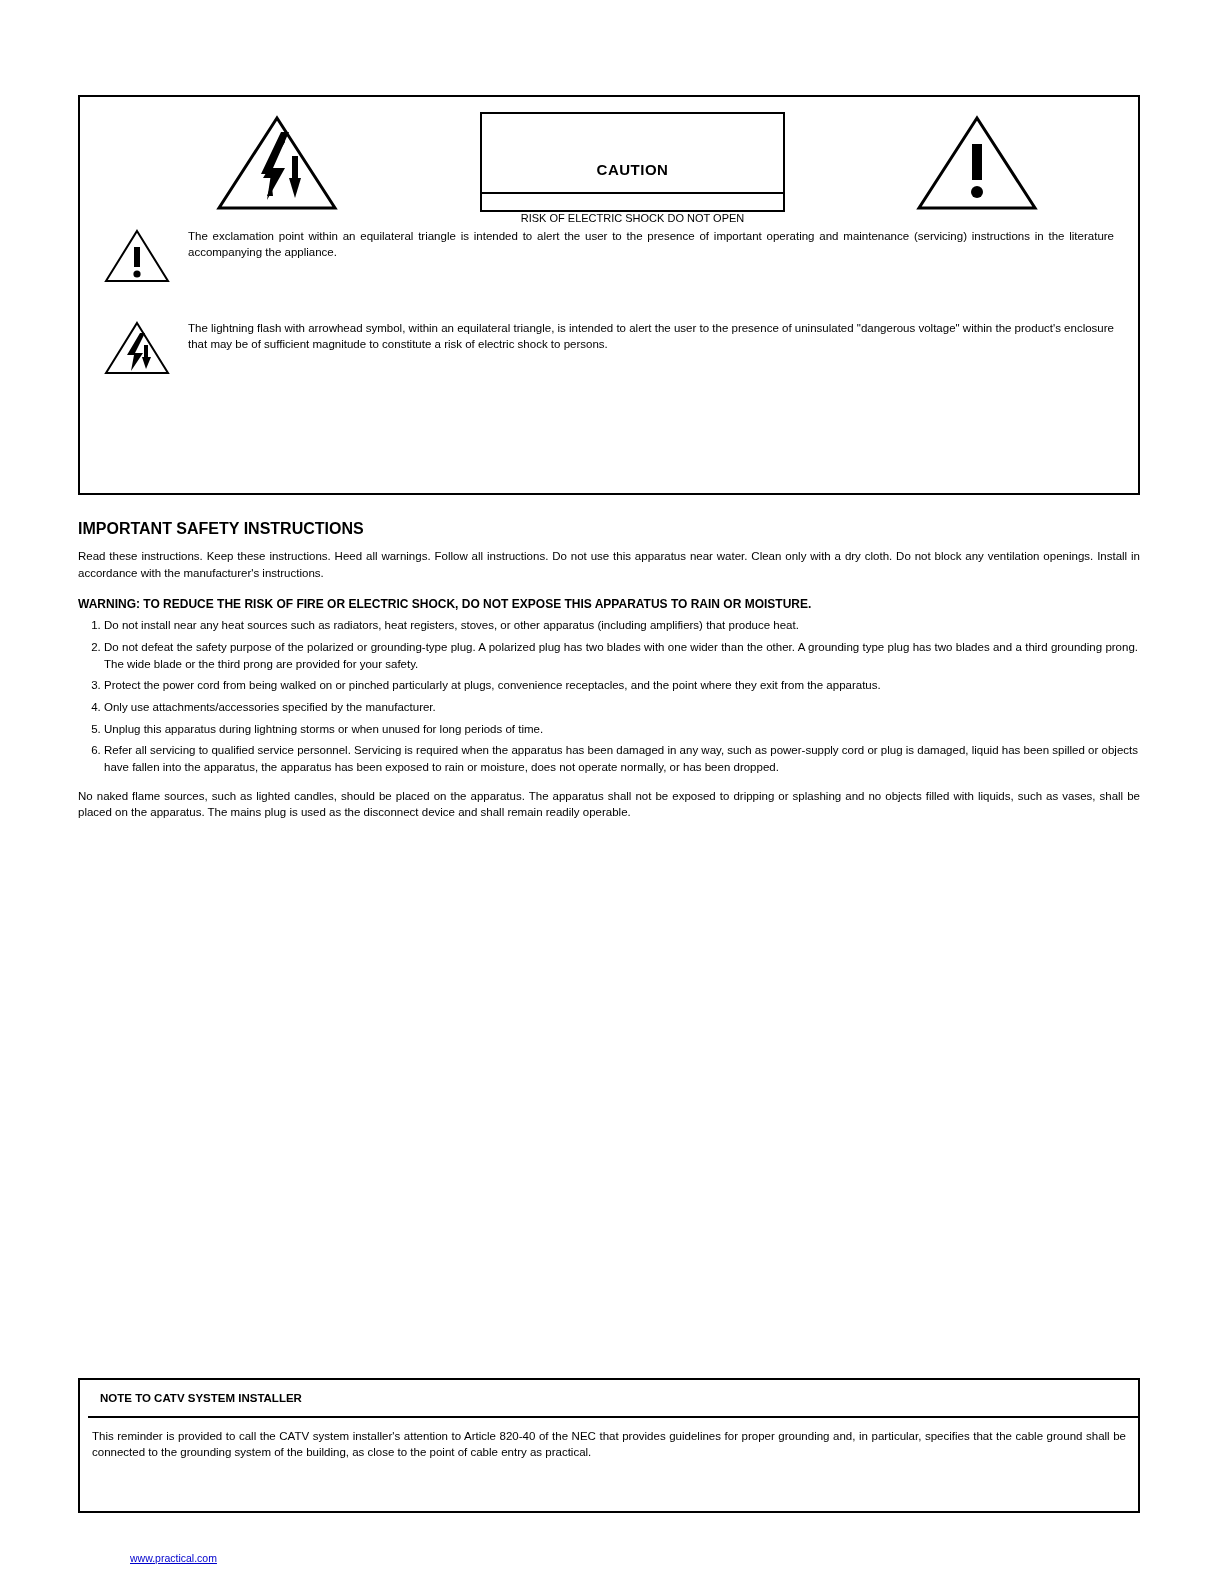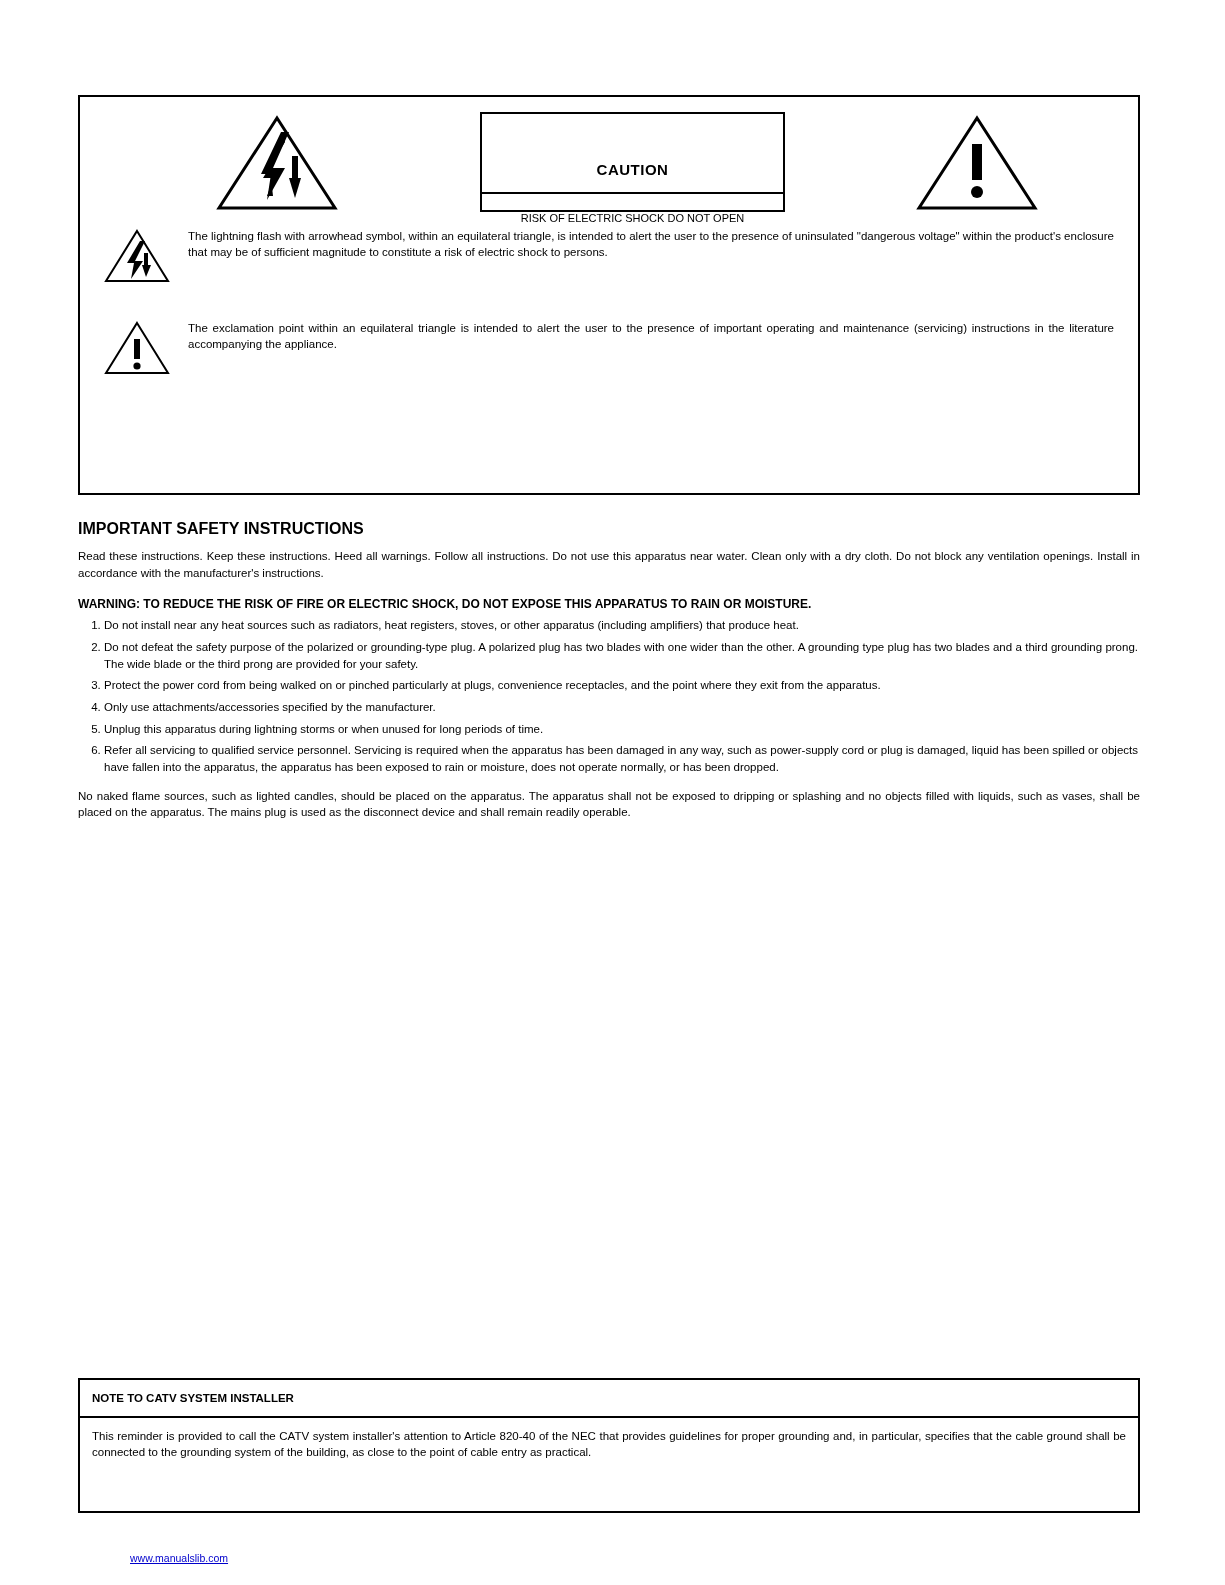--- a/index.html
+++ b/index.html
@@ -149,20 +149,21 @@
   }
   .notice-head {
     height: 38px;
     border-bottom: 2px solid #000000;
     display: flex;
     align-items: center;
     padding: 0 12px;
     font-size: 11.5px;
     font-weight: bold;
     box-sizing: border-box;
+    margin-left: 8px;
   }
   .notice-body {
     padding: 10px 12px;
     font-size: 11.5px;
     line-height: 1.4;
     text-align: justify;
   }
 
   
   .footer-link {
@@ -204,37 +205,37 @@
         <rect x="57" y="32" width="10" height="36" fill="#000000"></rect>
         <circle cx="62" cy="80" r="6" fill="#000000"></circle>
       </svg>
     </span>
   </div>
 
   <div class="panel-note">
     <span class="note-icon">
       <svg viewBox="0 0 70 58" width="70" height="58">
         <polygon points="35,4 66,54 4,54" fill="#ffffff" stroke="#000000" stroke-width="2"></polygon>
-        <path d="M38,14 L43,14 L33,34 L41,34 L29,52 L32,36 L25,36 Z" fill="#000000"></path>
-        <polygon points="40,38 49,38 44,50" fill="#000000"></polygon>
-        <rect x="42" y="26" width="4" height="14" fill="#000000"></rect>
-      </svg>
-    </span>
-    <div class="note-text">The lightning flash with arrowhead symbol, within an equilateral triangle, is intended to alert the user to the presence of uninsulated "dangerous voltage" within the product's enclosure that may be of sufficient magnitude to constitute a risk of electric shock to persons.</div>
+        <rect x="32" y="20" width="6" height="20" fill="#000000"></rect>
+        <circle cx="35" cy="47" r="3.6" fill="#000000"></circle>
+      </svg>
+    </span>
+    <div class="note-text">The exclamation point within an equilateral triangle is intended to alert the user to the presence of important operating and maintenance (servicing) instructions in the literature accompanying the appliance.</div>
   </div>
 
   <div class="panel-note">
     <span class="note-icon">
       <svg viewBox="0 0 70 58" width="70" height="58">
         <polygon points="35,4 66,54 4,54" fill="#ffffff" stroke="#000000" stroke-width="2"></polygon>
-        <rect x="32" y="20" width="6" height="20" fill="#000000"></rect>
-        <circle cx="35" cy="47" r="3.6" fill="#000000"></circle>
-      </svg>
-    </span>
-    <div class="note-text">The exclamation point within an equilateral triangle is intended to alert the user to the presence of important operating and maintenance (servicing) instructions in the literature accompanying the appliance.</div>
+        <path d="M38,14 L43,14 L33,34 L41,34 L29,52 L32,36 L25,36 Z" fill="#000000"></path>
+        <polygon points="40,38 49,38 44,50" fill="#000000"></polygon>
+        <rect x="42" y="26" width="4" height="14" fill="#000000"></rect>
+      </svg>
+    </span>
+    <div class="note-text">The lightning flash with arrowhead symbol, within an equilateral triangle, is intended to alert the user to the presence of uninsulated "dangerous voltage" within the product's enclosure that may be of sufficient magnitude to constitute a risk of electric shock to persons.</div>
   </div>
 
 </div>
 
 <div class="doc-body">
   <div class="doc-heading">IMPORTANT SAFETY INSTRUCTIONS</div>
   <div class="doc-para">Read these instructions. Keep these instructions. Heed all warnings. Follow all instructions. Do not use this apparatus near water. Clean only with a dry cloth. Do not block any ventilation openings. Install in accordance with the manufacturer's instructions.</div>
   <div class="doc-sub">WARNING: TO REDUCE THE RISK OF FIRE OR ELECTRIC SHOCK, DO NOT EXPOSE THIS APPARATUS TO RAIN OR MOISTURE.</div>
   <ol class="doc-list">
     <li>Do not install near any heat sources such as radiators, heat registers, stoves, or other apparatus (including amplifiers) that produce heat.</li>
@@ -245,13 +246,13 @@
     <li>Refer all servicing to qualified service personnel. Servicing is required when the apparatus has been damaged in any way, such as power-supply cord or plug is damaged, liquid has been spilled or objects have fallen into the apparatus, the apparatus has been exposed to rain or moisture, does not operate normally, or has been dropped.</li>
   </ol>
   <div class="doc-para">No naked flame sources, such as lighted candles, should be placed on the apparatus. The apparatus shall not be exposed to dripping or splashing and no objects filled with liquids, such as vases, shall be placed on the apparatus. The mains plug is used as the disconnect device and shall remain readily operable.</div>
 </div>
 
 <div class="notice-box">
   <div class="notice-head">NOTE TO CATV SYSTEM INSTALLER</div>
   <div class="notice-body">This reminder is provided to call the CATV system installer's attention to Article 820-40 of the NEC that provides guidelines for proper grounding and, in particular, specifies that the cable ground shall be connected to the grounding system of the building, as close to the point of cable entry as practical.</div>
 </div>
 
-<a class="footer-link" href="#">www.manualslib.com</a>
+<a class="footer-link" href="#">www.practical.com</a>
 
 </body></html>

